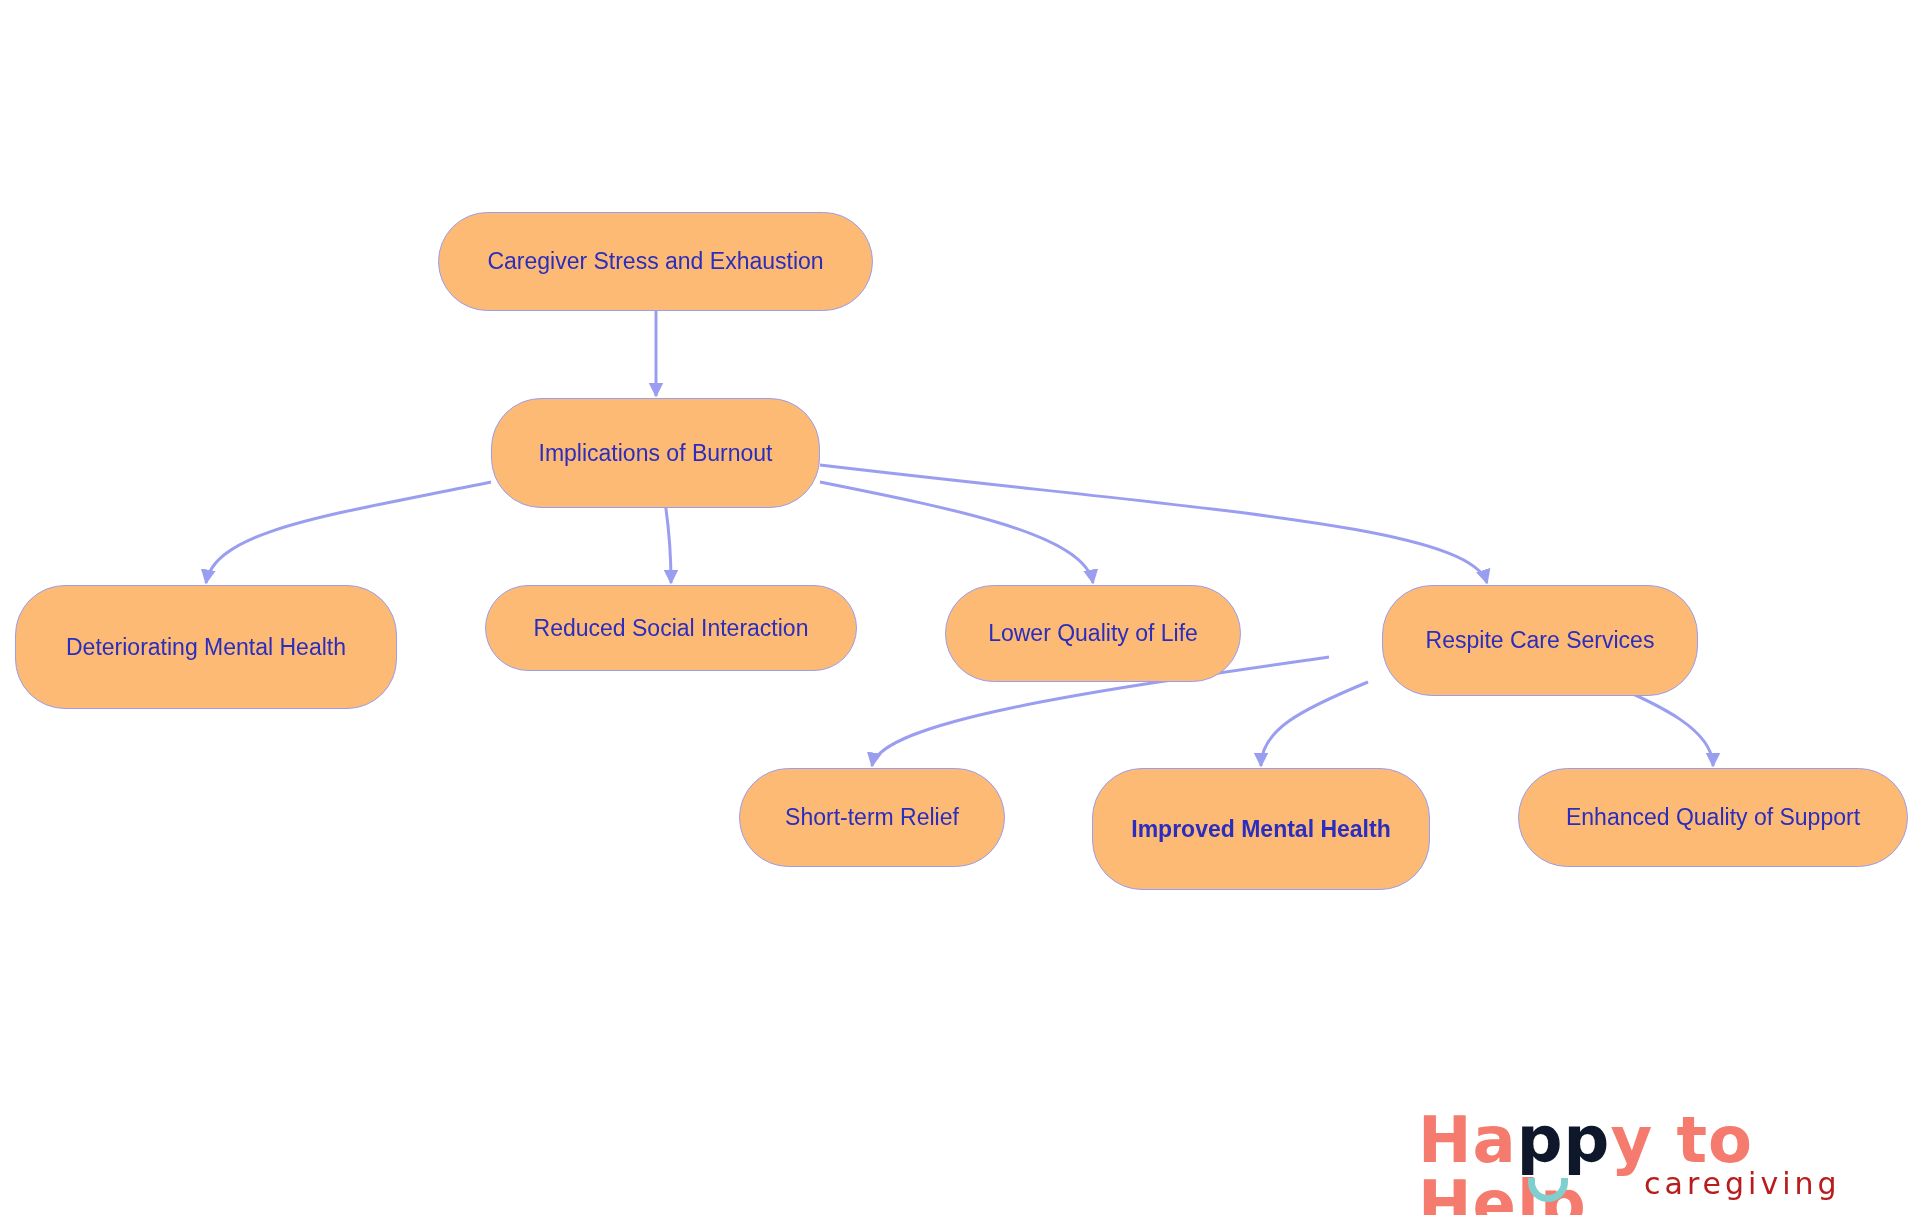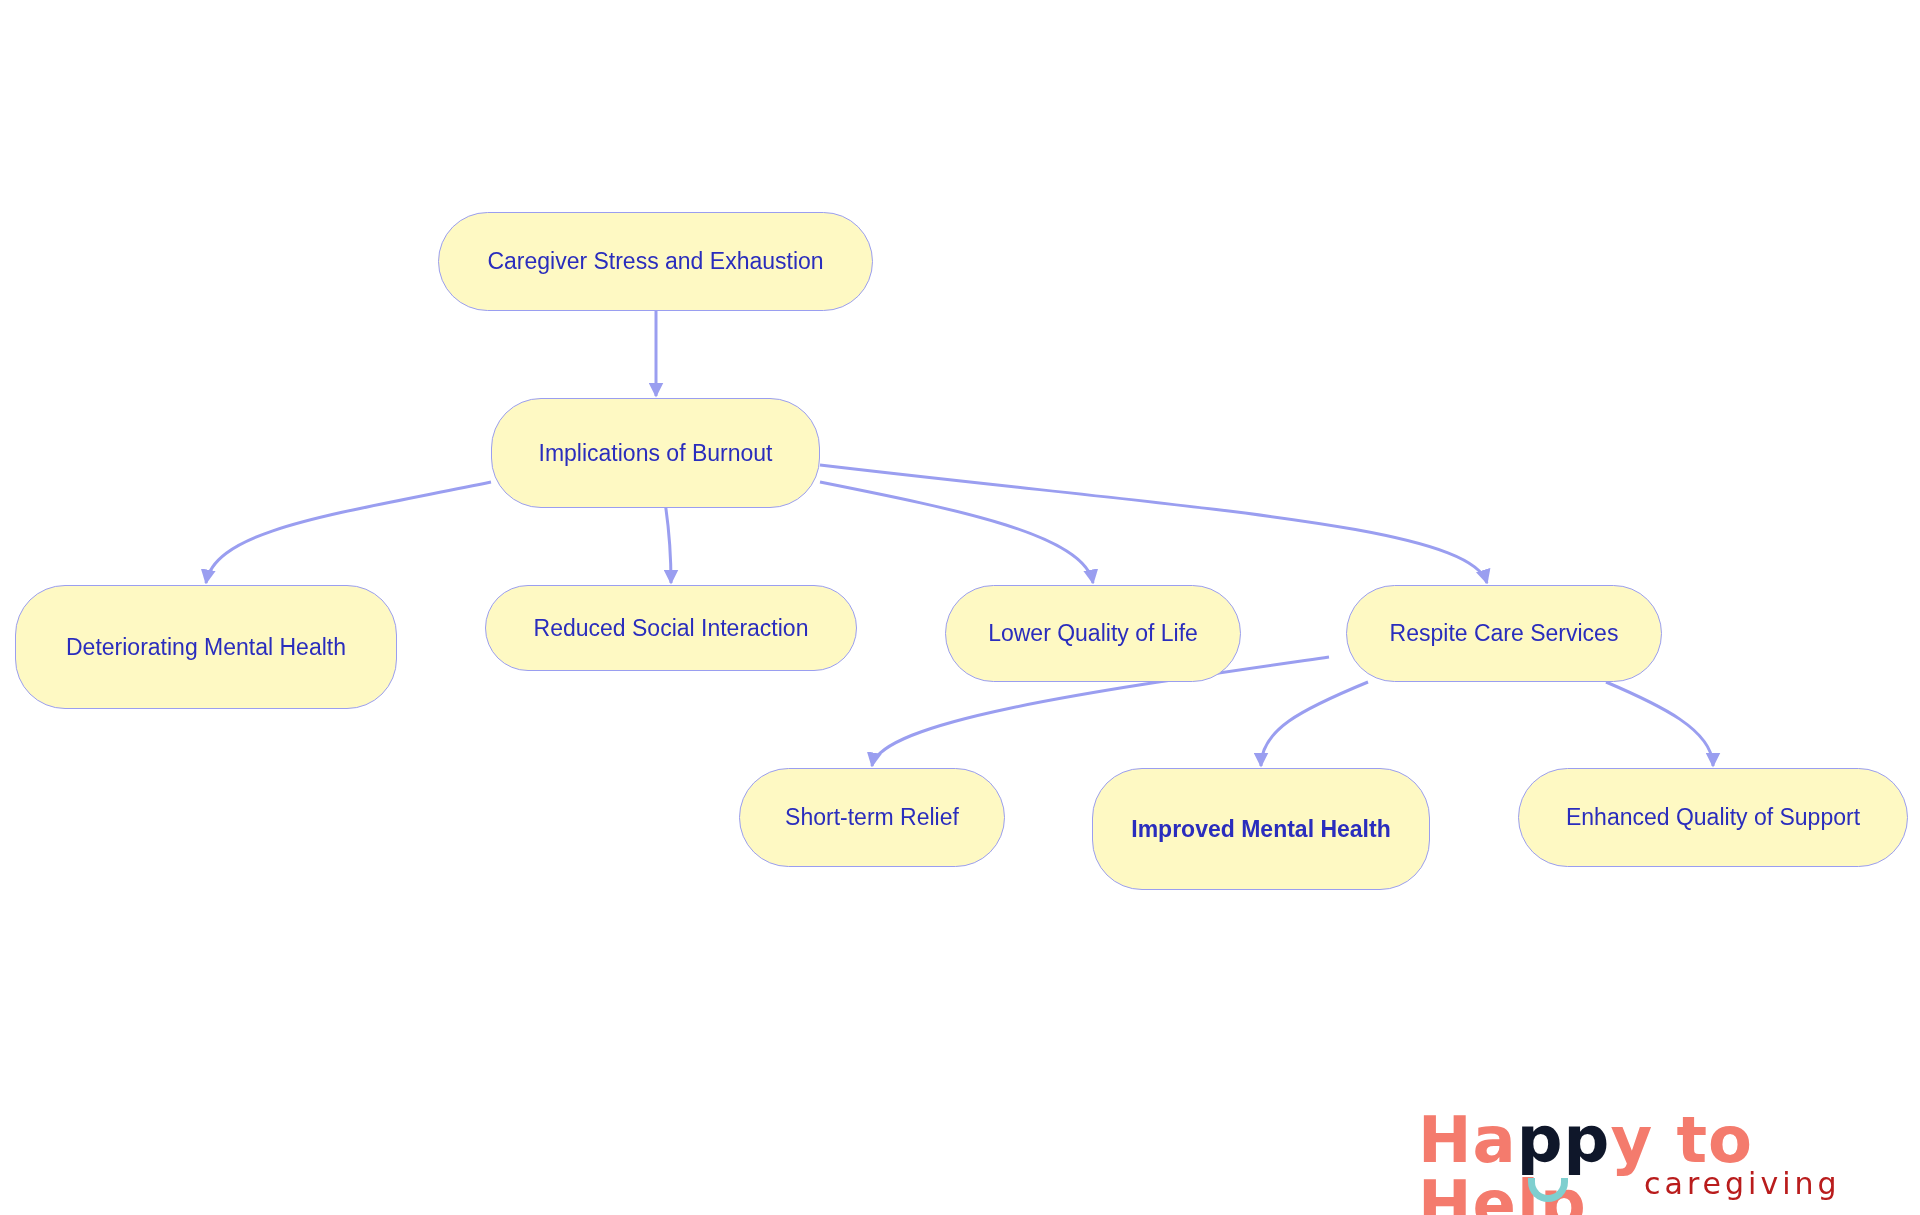--- a/index.html
+++ b/index.html
@@ -1,20 +1,20 @@
 <!DOCTYPE html>
 <html><head>
 <meta charset="utf-8">
 <style>
   html, body { margin:0; padding:0; background:#ffffff; }
   body { width:1920px; height:1215px; position:relative; overflow:hidden; font-family:"Liberation Sans", sans-serif; }
   svg.edges { position:absolute; left:0; top:0; }
   .node {
     position:absolute; box-sizing:border-box;
-    background:#fef9c3; border:1.5px solid #9a9ef0; border-radius:50px;
+    background:#fdba74; border:1.5px solid #9a9ef0; border-radius:50px;
     display:flex; align-items:center; justify-content:center;
     color:#2a2dbd; font-size:23px; white-space:nowrap;
     font-family:"Liberation Sans", sans-serif;
   }
   .logo { position:absolute; left:1418px; top:1108px; width:460px; height:100px; }
   .logo-main { position:absolute; left:0; top:0; font-size:64px; font-weight:bold; letter-spacing:1px; font-family:"DejaVu Sans", sans-serif; line-height:64px; }
   .logo-main .coral { color:#f47b6d; }
   .logo-main .teal { color:#0f172a; }
   .logo-sub { position:absolute; left:226px; top:58px; font-size:30px; color:#b91c1c; letter-spacing:4px; font-family:"DejaVu Sans", sans-serif; }
   .smile { position:absolute; left:110px; top:70px; width:40px; height:24px; border:7px solid #7fcfcf; border-top:none; border-radius:0 0 26px 26px; box-sizing:border-box; }
@@ -38,21 +38,21 @@
     <path d="M1368,682 C1300,710 1261,730 1261,766" marker-end="url(#arrow)"></path>
     <path d="M1606,682 C1660,705 1713,730 1713,766" marker-end="url(#arrow)"></path>
   </g>
 </svg>
 
 <div class="node" style="left:438px;top:212px;width:435px;height:99px;">Caregiver Stress and Exhaustion</div>
 <div class="node" style="left:491px;top:398px;width:329px;height:110px;">Implications of Burnout</div>
 <div class="node" style="left:15px;top:585px;width:382px;height:124px;">Deteriorating Mental Health</div>
 <div class="node" style="left:485px;top:585px;width:372px;height:86px;">Reduced Social Interaction</div>
 <div class="node" style="left:945px;top:585px;width:296px;height:97px;">Lower Quality of Life</div>
-<div class="node" style="left:1346px;top:585px;width:316px;height:97px;">Respite Care Services</div>
+<div class="node" style="left:1382px;top:585px;width:316px;height:111px;">Respite Care Services</div>
 <div class="node" style="left:739px;top:768px;width:266px;height:99px;">Short-term Relief</div>
 <div class="node" style="left:1092px;top:768px;width:338px;height:122px;font-weight:bold;">Improved Mental Health</div>
 <div class="node" style="left:1518px;top:768px;width:390px;height:99px;">Enhanced Quality of Support</div>
 
 <div class="logo">
   <div class="logo-main">
     <span class="coral">Ha</span><span class="teal">pp</span><span class="coral">y to Help</span>
   </div>
   <div class="smile"></div>
   <div class="logo-sub">caregiving</div>

